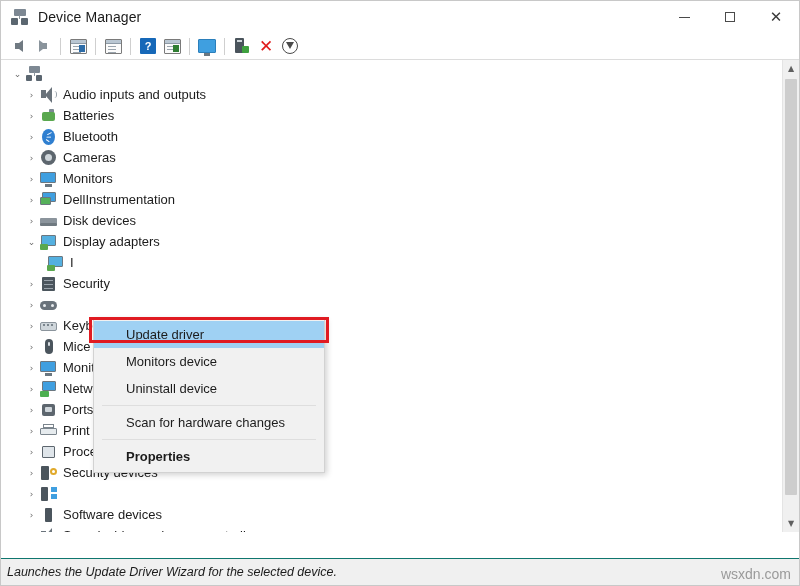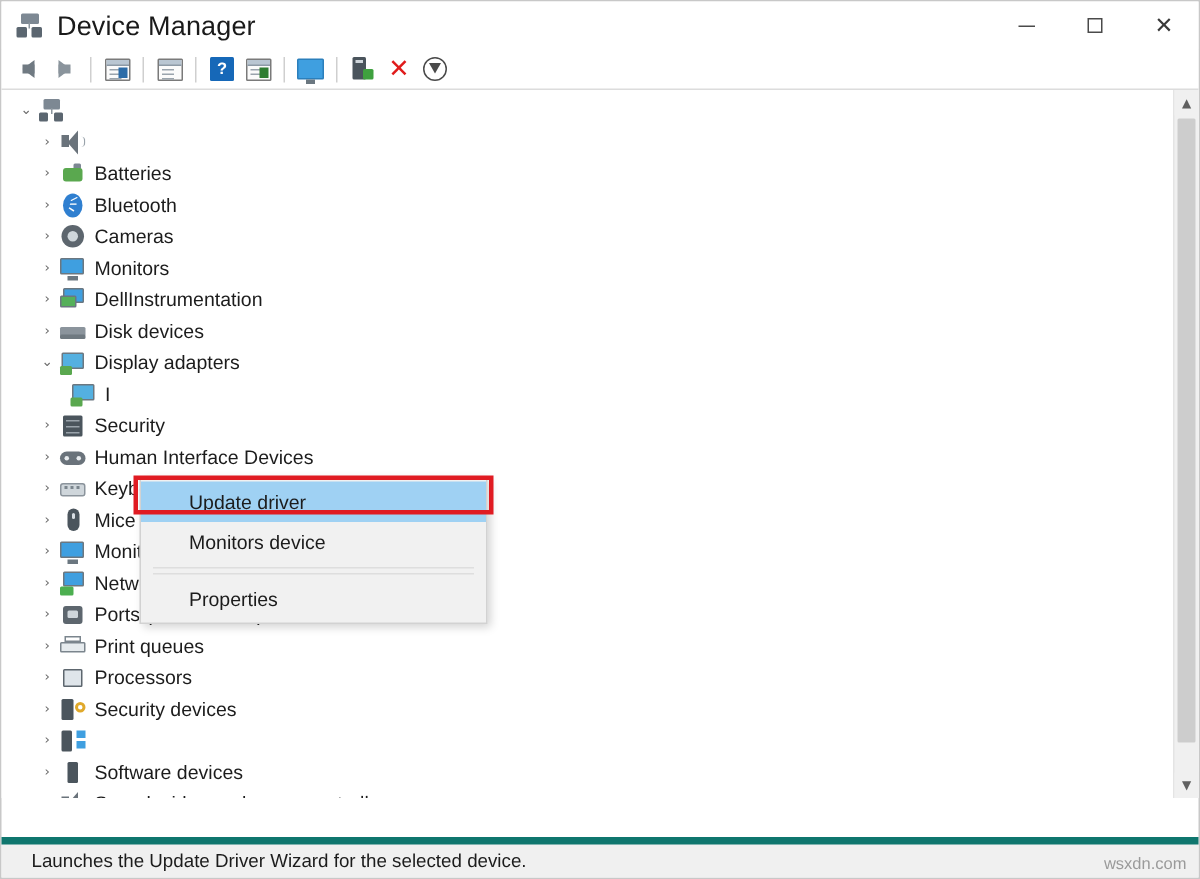--- a/index.html
+++ b/index.html
@@ -30,21 +30,21 @@
     position: relative;
   }
   .title-icon .tbox {
     position: absolute; background: #5b6670;
   }
   .title-icon .t1 { left: 3px; top: 1px; width: 12px; height: 7px; border-radius: 1px; background:#7d8893; }
   .title-icon .t2 { left: 0px; top: 10px; width: 7px; height: 7px; border-radius:1px; background:#5b6670;}
   .title-icon .t3 { left: 10px; top: 10px; width: 7px; height: 7px; border-radius:1px; background:#5b6670;}
   .title-icon .tl { left: 8px; top: 7px; width: 1px; height: 4px; background:#8b959e; }
   .title-text {
-    font-size: 18px; color: #1a1a1a;
+    font-size: 14px; color: #1a1a1a;
     letter-spacing: .1px;
   }
   .win-controls {
     position: absolute; right: 0; top: 0;
     height: 32px; display: flex;
   }
   .win-btn {
     width: 46px; height: 32px;
     display: flex; align-items: center; justify-content: center;
     font-size: 13px; color: #3a3a3a;
@@ -269,21 +269,21 @@
     box-shadow: 2px 2px 6px rgba(0,0,0,.18);
     padding: 2px 0;
     z-index: 40;
   }
   .ctx-item {
     height: 27px;
     display: flex; align-items: center;
     padding-left: 32px;
     font-size: 13px; color: #1c1c1c;
   }
-  .ctx-item.bold { font-weight: normal; }
+  .ctx-item.bold { font-weight: bold; }
   .ctx-item.highlight {
     background: #9fd1f3;
   }
   .ctx-sep {
     height: 1px; background: #dedede;
     margin: 3px 8px 3px 8px;
   }
   .redbox {
     position: absolute;
     left: 88px; top: 257px;
@@ -315,29 +315,29 @@
     background: #cdcdcd;
     border-radius: 1px;
   }
 
   
   .statusbar {
     position: absolute;
     left: 0; right: 0; bottom: 0;
     height: 27px;
     background: #f0f0f0;
-    border-top: 5px solid #0f766e;
+    border-top: 1px solid #0f766e;
     display: flex; align-items: center;
-    padding-left: 20px;
-    font-size: 12.5px; color: #1c1c1c;
+    padding-left: 6px;
+    font-size: 12.5px; color: #1c1c1c; font-style: italic;
   }
   .watermark {
     position: absolute;
     right: 8px; bottom: 3px;
-    font-size: 11px; color: #9a9a9a;
+    font-size: 14px; color: #9a9a9a;
     z-index: 60;
   }
 </style>
 </head>
 <body>
 
 <div id="app">
 
   <div class="titlebar">
     <div class="title-icon">
@@ -438,20 +438,21 @@
           </span>
       </div>
 
       <div class="row depth1">
         <span class="chev">›</span>
         <span class="ico g-speaker">
             <i class="cone"></i>
             <i class="horn"></i>
             <i class="wav"></i>
           </span>
+        <span class="lbl">Audio inputs and outputs</span>
       </div>
 
       <div class="row depth1">
         <span class="chev">›</span>
         <span class="ico g-battery">
             <i class="tp"></i>
             <i class="bd"></i>
           </span>
         <span class="lbl">Batteries</span>
       </div>
@@ -527,21 +528,20 @@
         <span class="lbl">Security</span>
       </div>
 
       <div class="row depth1">
         <span class="chev">›</span>
         <span class="ico g-gamepad">
             <i class="bd"></i>
             <i class="l"></i>
             <i class="r"></i>
           </span>
-        <span class="lbl">Human Interface Devices</span>
       </div>
 
       <div class="row depth1">
         <span class="chev">›</span>
         <span class="ico g-kbd">
             <i class="bd"></i>
             <i class="k" style="left:3px"></i>
             <i class="k" style="left:7px"></i>
             <i class="k" style="left:11px"></i>
           </span>
@@ -635,21 +635,23 @@
             <i class="wav"></i>
           </span>
         <span class="lbl">Sound, video and game controllers</span>
       </div>
 
     </div>
 
     <div class="ctxmenu">
       <div class="ctx-item highlight">Update driver</div>
       <div class="ctx-item">Monitors device</div>
+      <div class="ctx-item">Uninstall device</div>
       <div class="ctx-sep"></div>
+      <div class="ctx-item">Scan for hardware changes</div>
       <div class="ctx-sep"></div>
       <div class="ctx-item bold">Properties</div>
     </div>
     <div class="redbox"></div>
 
     <div class="scrollbar">
       <div class="sb-btn">▲</div>
       <div class="sb-thumb"></div>
       <div class="sb-btn" style="position:absolute;bottom:0;left:0;right:0;">▼</div>
     </div>

